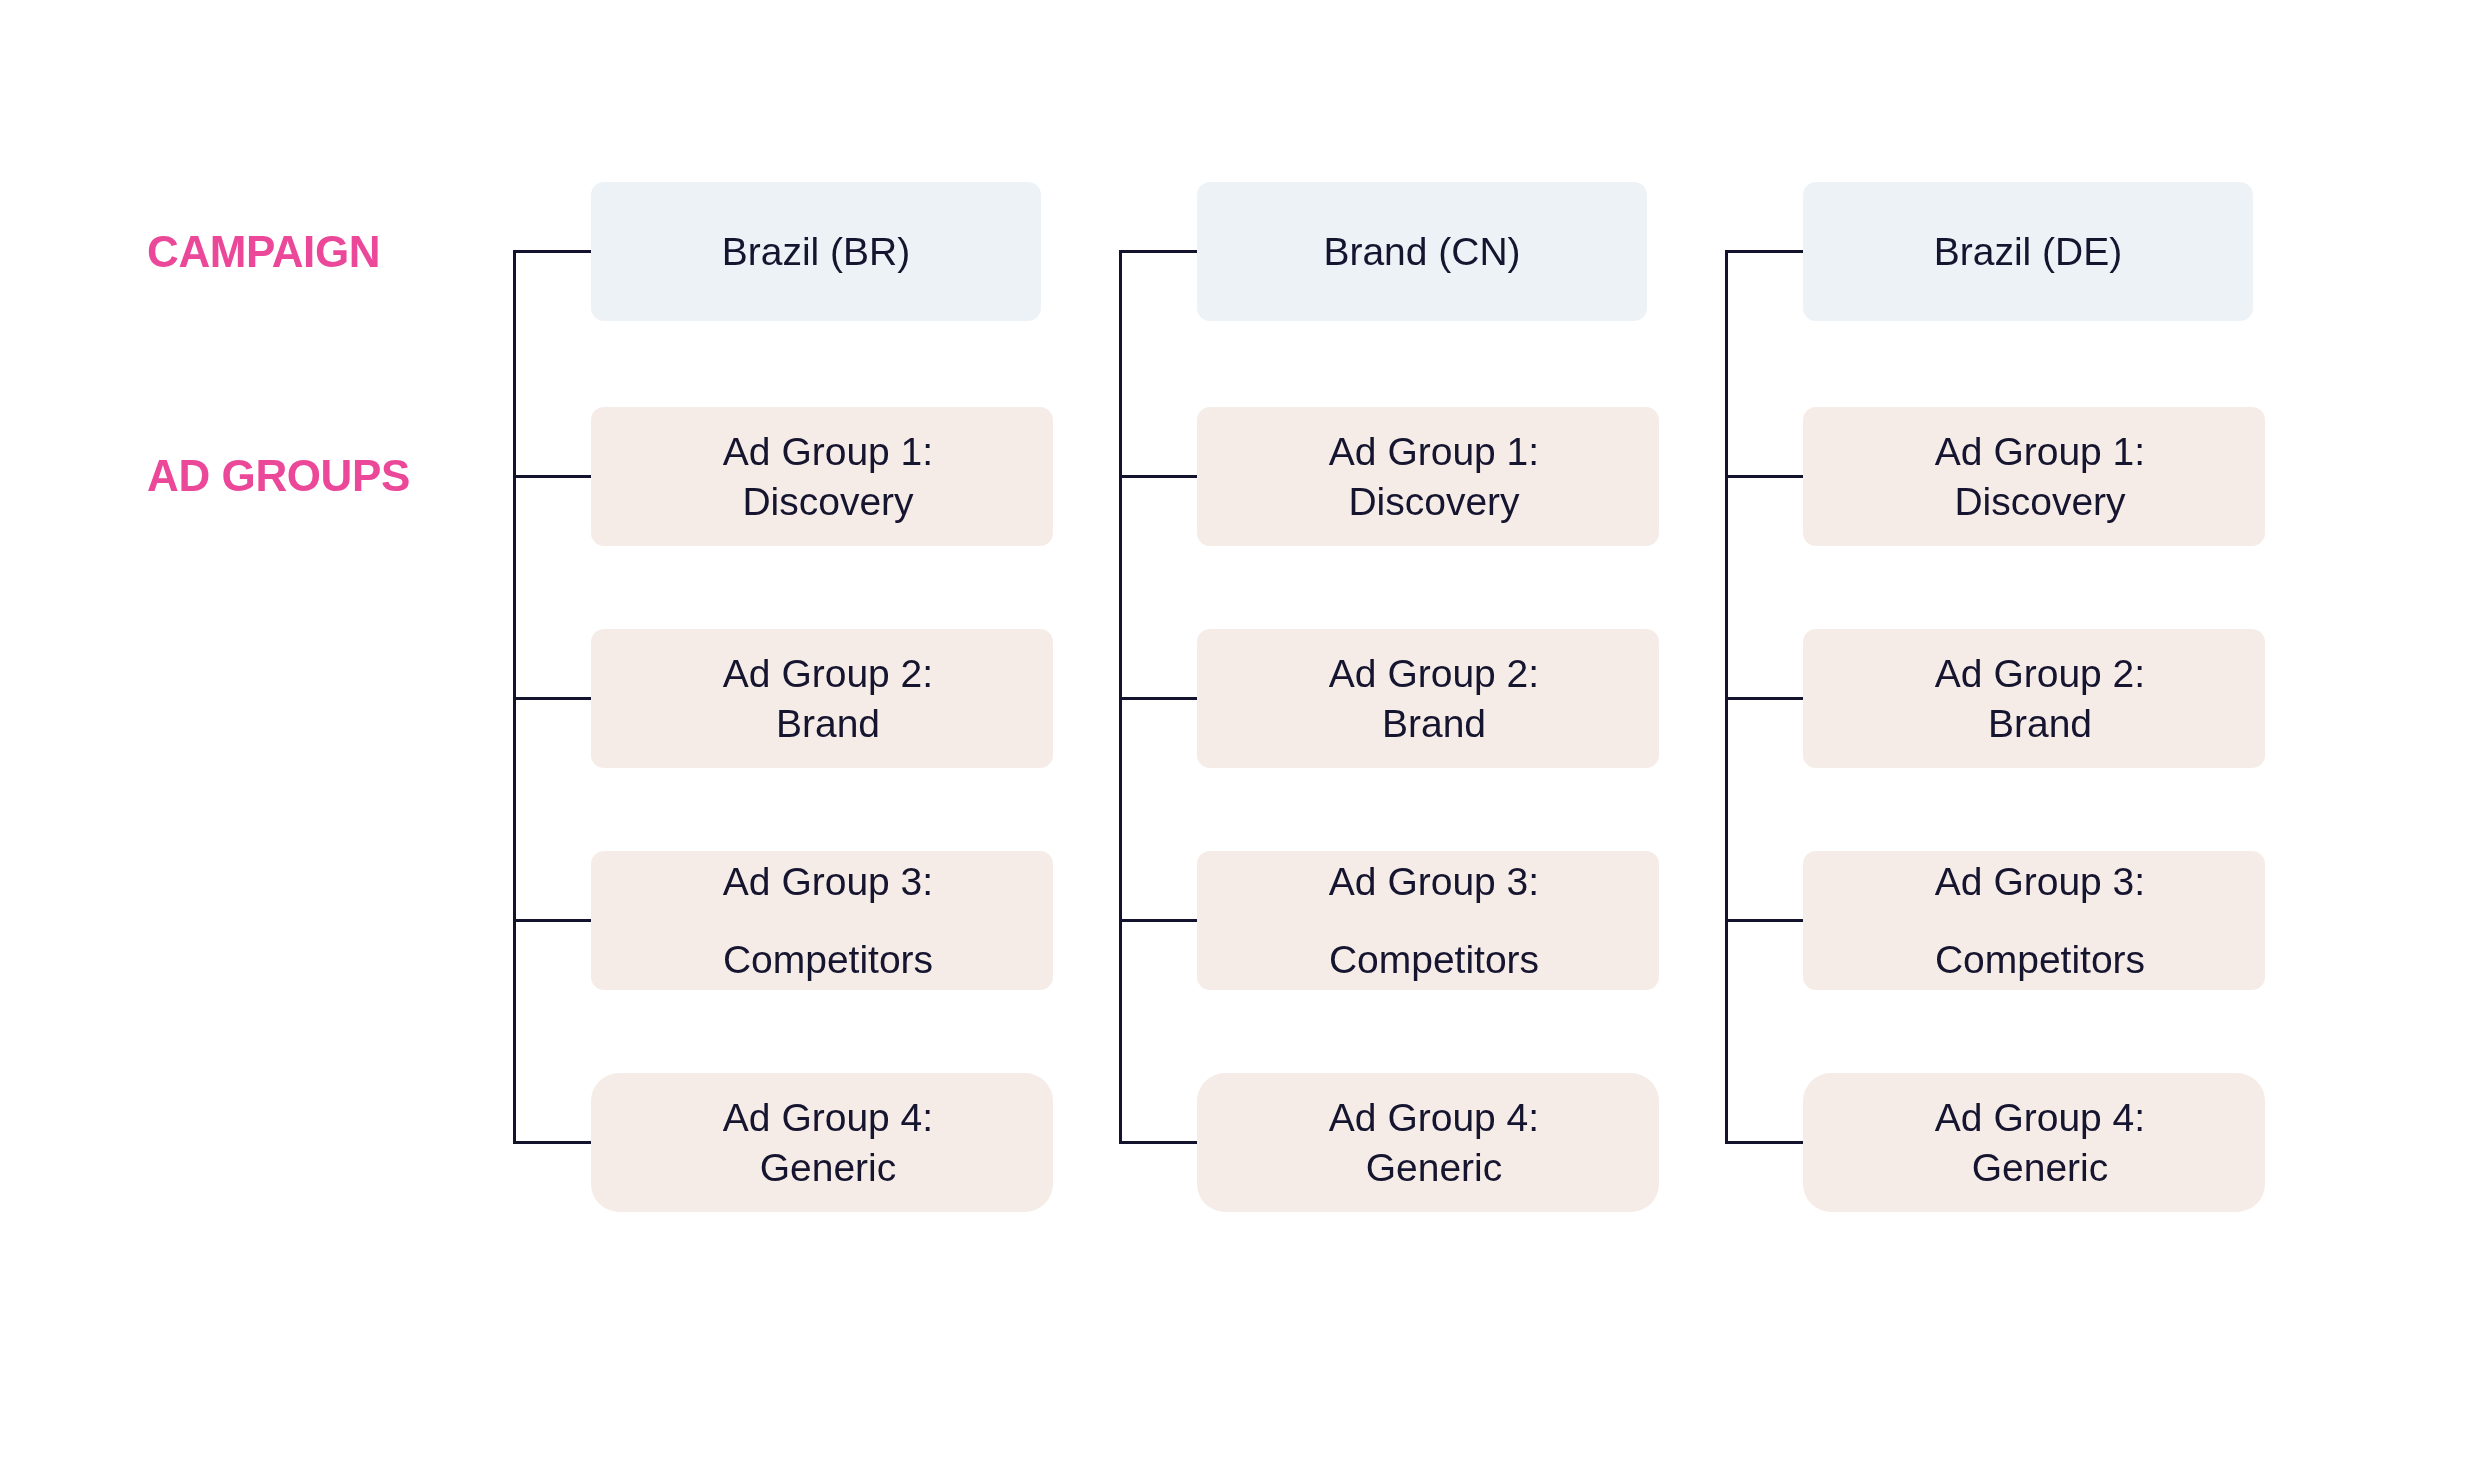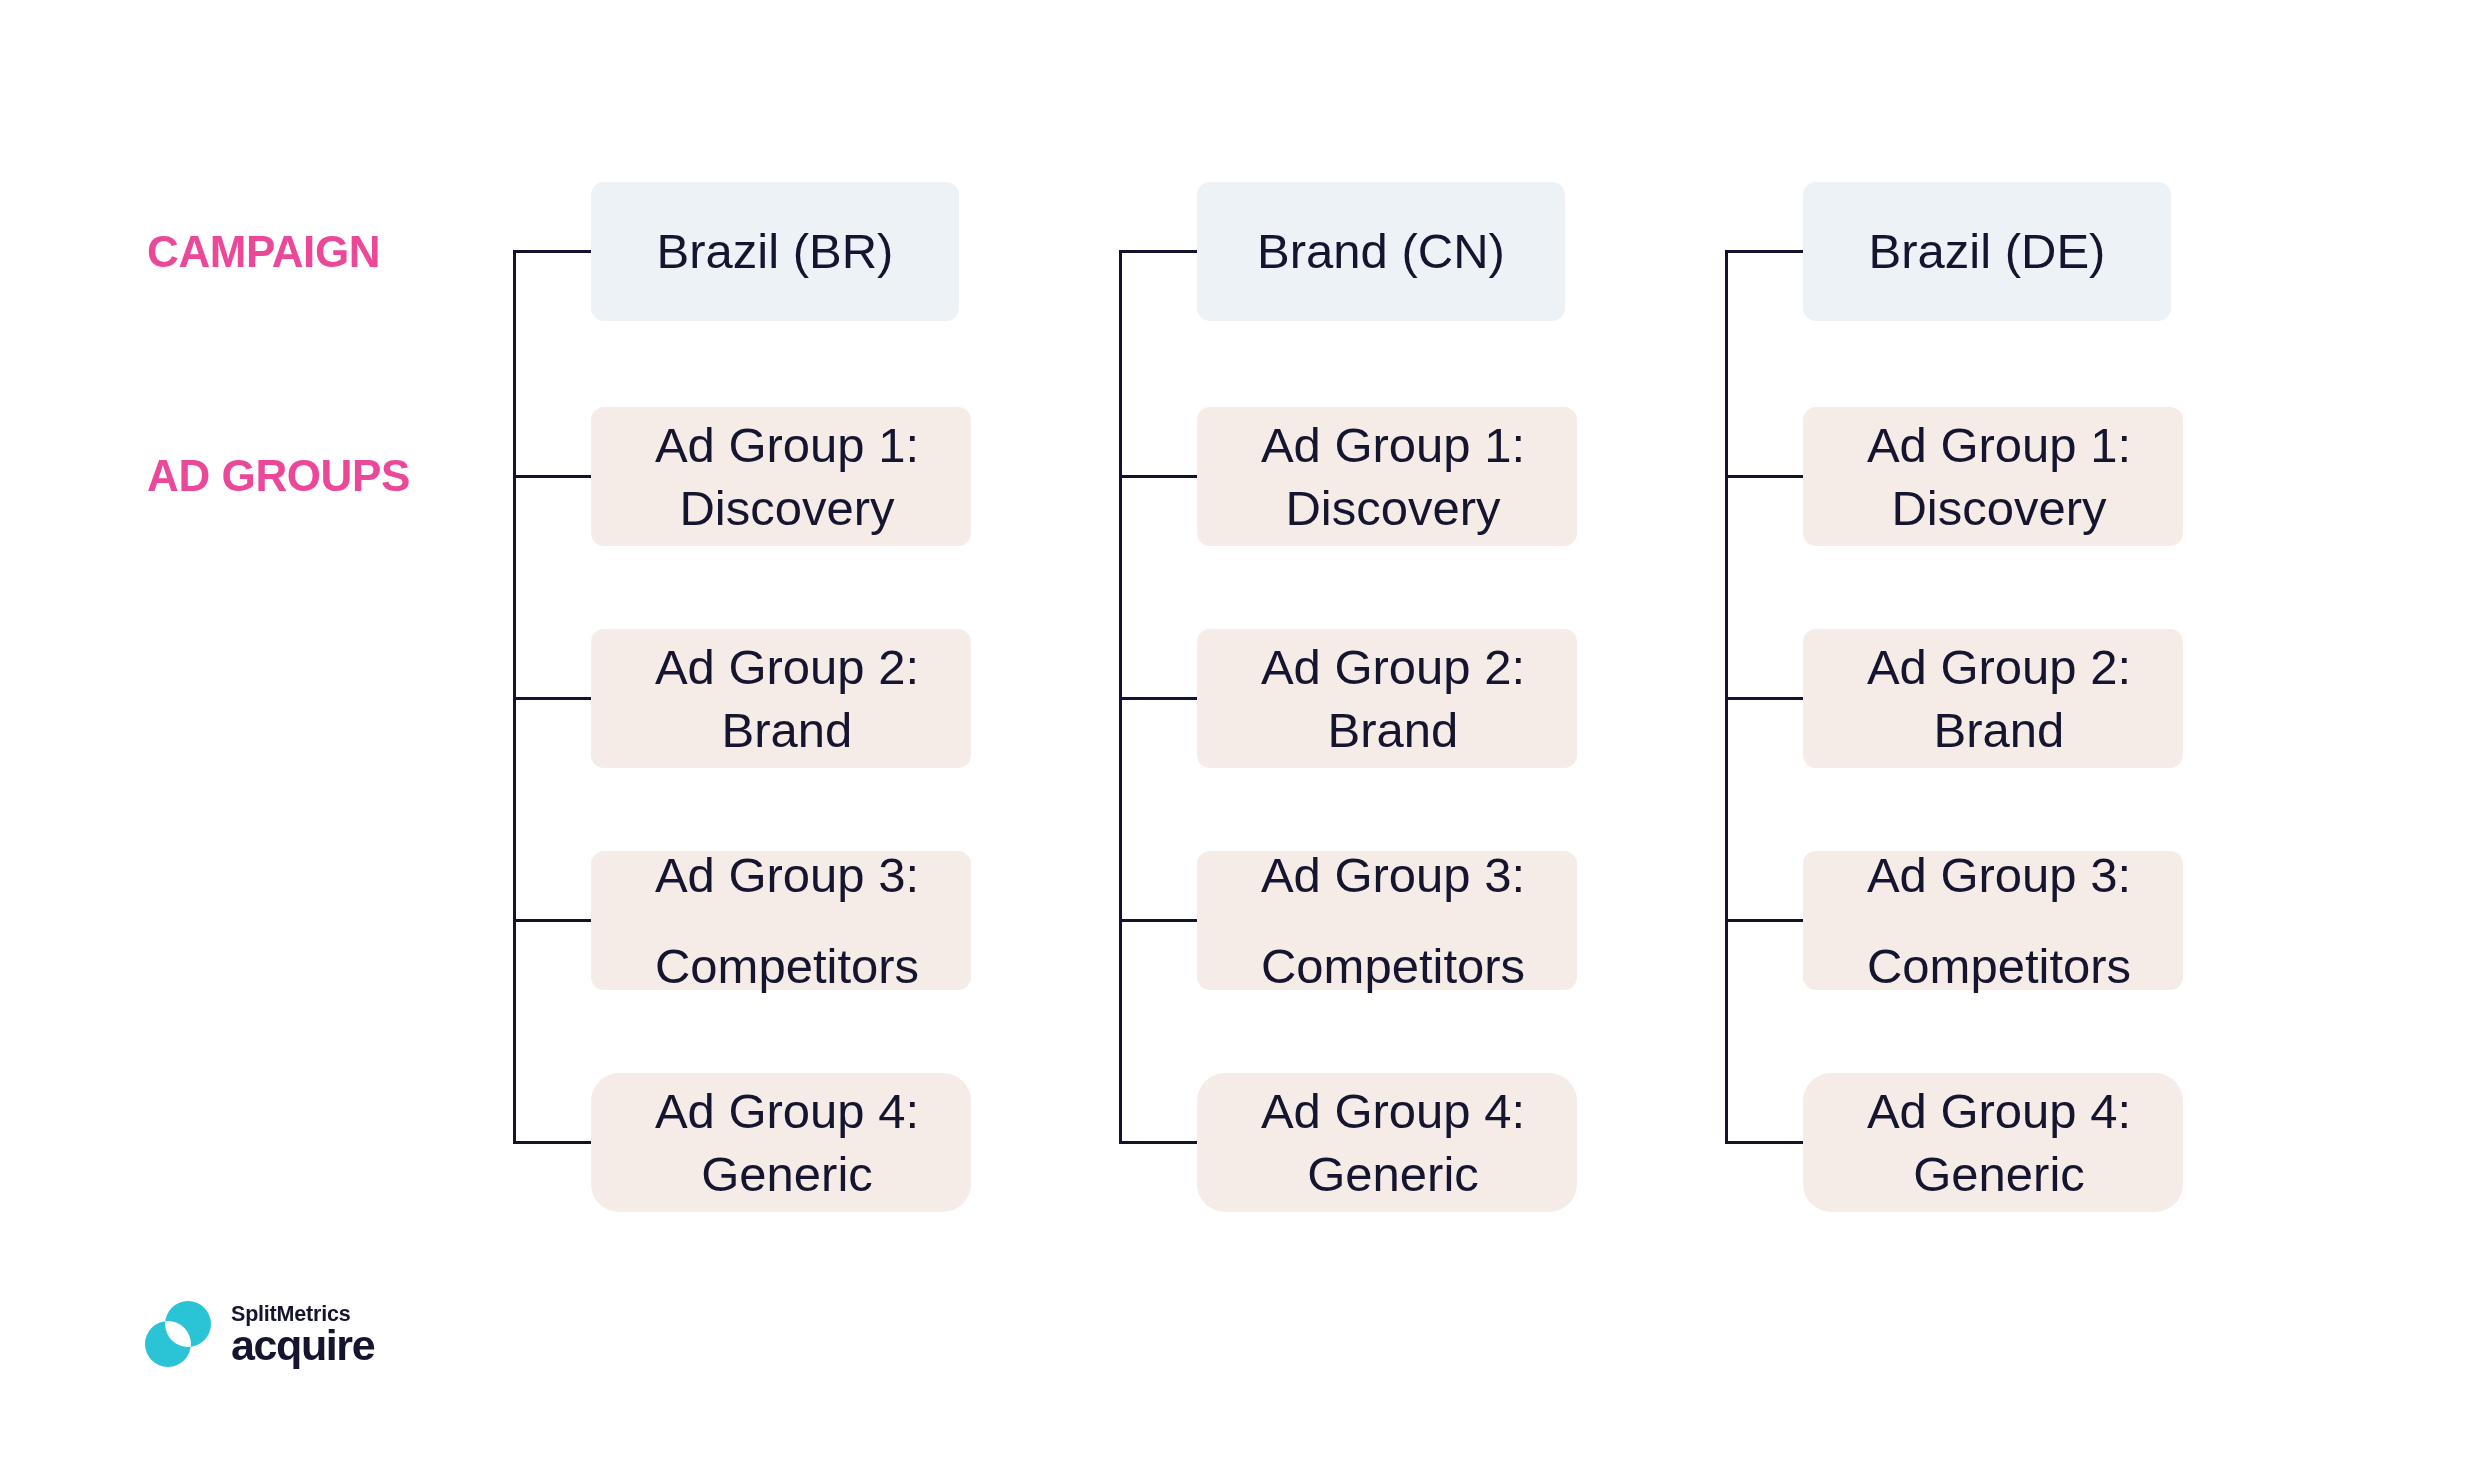--- a/index.html
+++ b/index.html
@@ -44,26 +44,26 @@
     background: #14132e;
   }
   .stub.s0 { top: 250px; }
   .stub.s1 { top: 475px; }
   .stub.s2 { top: 697px; }
   .stub.s3 { top: 919px; }
   .stub.s4 { top: 1141px; }
 
   .node {
     position: absolute; left: 78px;
-    width: 368px; height: 139px;
+    width: 450px; height: 139px;
     border-radius: 13px;
     display: flex; flex-direction: column;
     align-items: center; justify-content: center;
     text-align: center;
-    font-size: 49px; line-height: 1.28;
+    font-size: 39px; line-height: 1.28;
     color: #161530;
   }
   .node.campaign-box { background: #edf2f7; top: 182px; }
   .node.ad-box { background: #f6ece7; padding-left: 12px; }
   .node.r1 { top: 407px; }
   .node.r2 { top: 629px; }
   .node.r3 { top: 851px; gap: 28px; }
   .node.r4 { top: 1073px; border-radius: 28px; }
 
   
@@ -167,25 +167,15 @@
     <div class="node ad-box r3">
       <span>Ad Group 3:</span>
       <span>Competitors</span>
     </div>
     <div class="node ad-box r4">
       <span>Ad Group 4:</span>
       <span>Generic</span>
     </div>
   </div>
 
-  <div class="logo">
-    <svg class="logo-mark" viewBox="0 0 92 92" xmlns="http://www.w3.org/2000/svg" aria-hidden="true">
-      <path fill="#2BC3D6" fill-rule="evenodd" d="M92 32 a32 32 0 1 0 -64 0 a32 32 0 1 0 64 0 Z
-           M64 60 a32 32 0 1 0 -64 0 a32 32 0 1 0 64 0 Z"></path>
-    </svg>
-    <div class="logo-text">
-      <span class="logo-brand">SplitMetrics</span>
-      <span class="logo-product">acquire</span>
-    </div>
-  </div>
 
 </div>
 
 
 </body></html>

